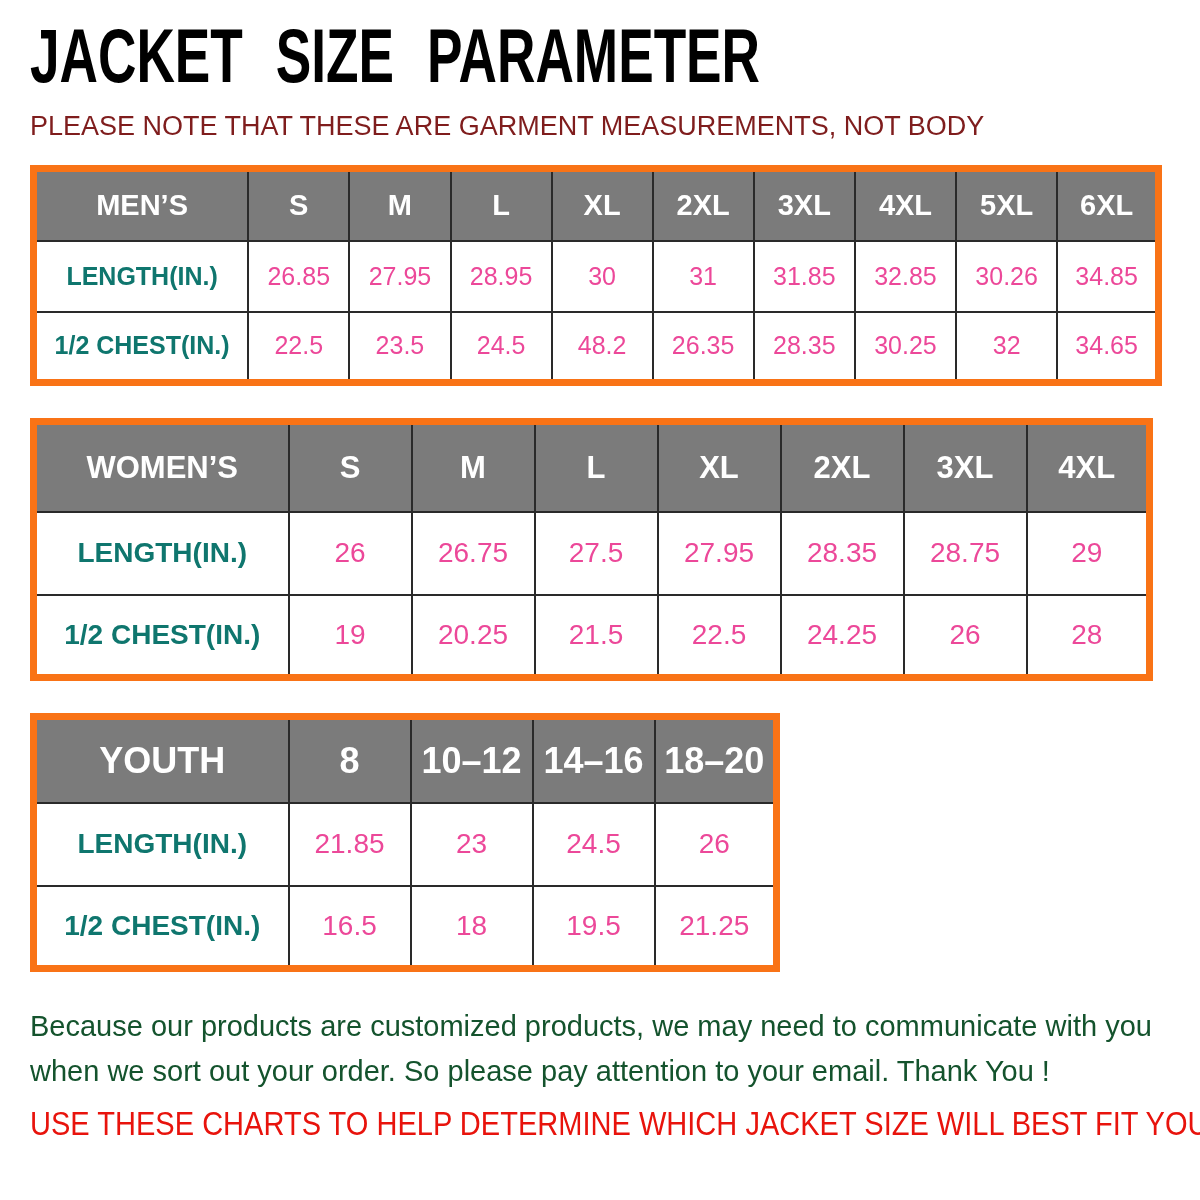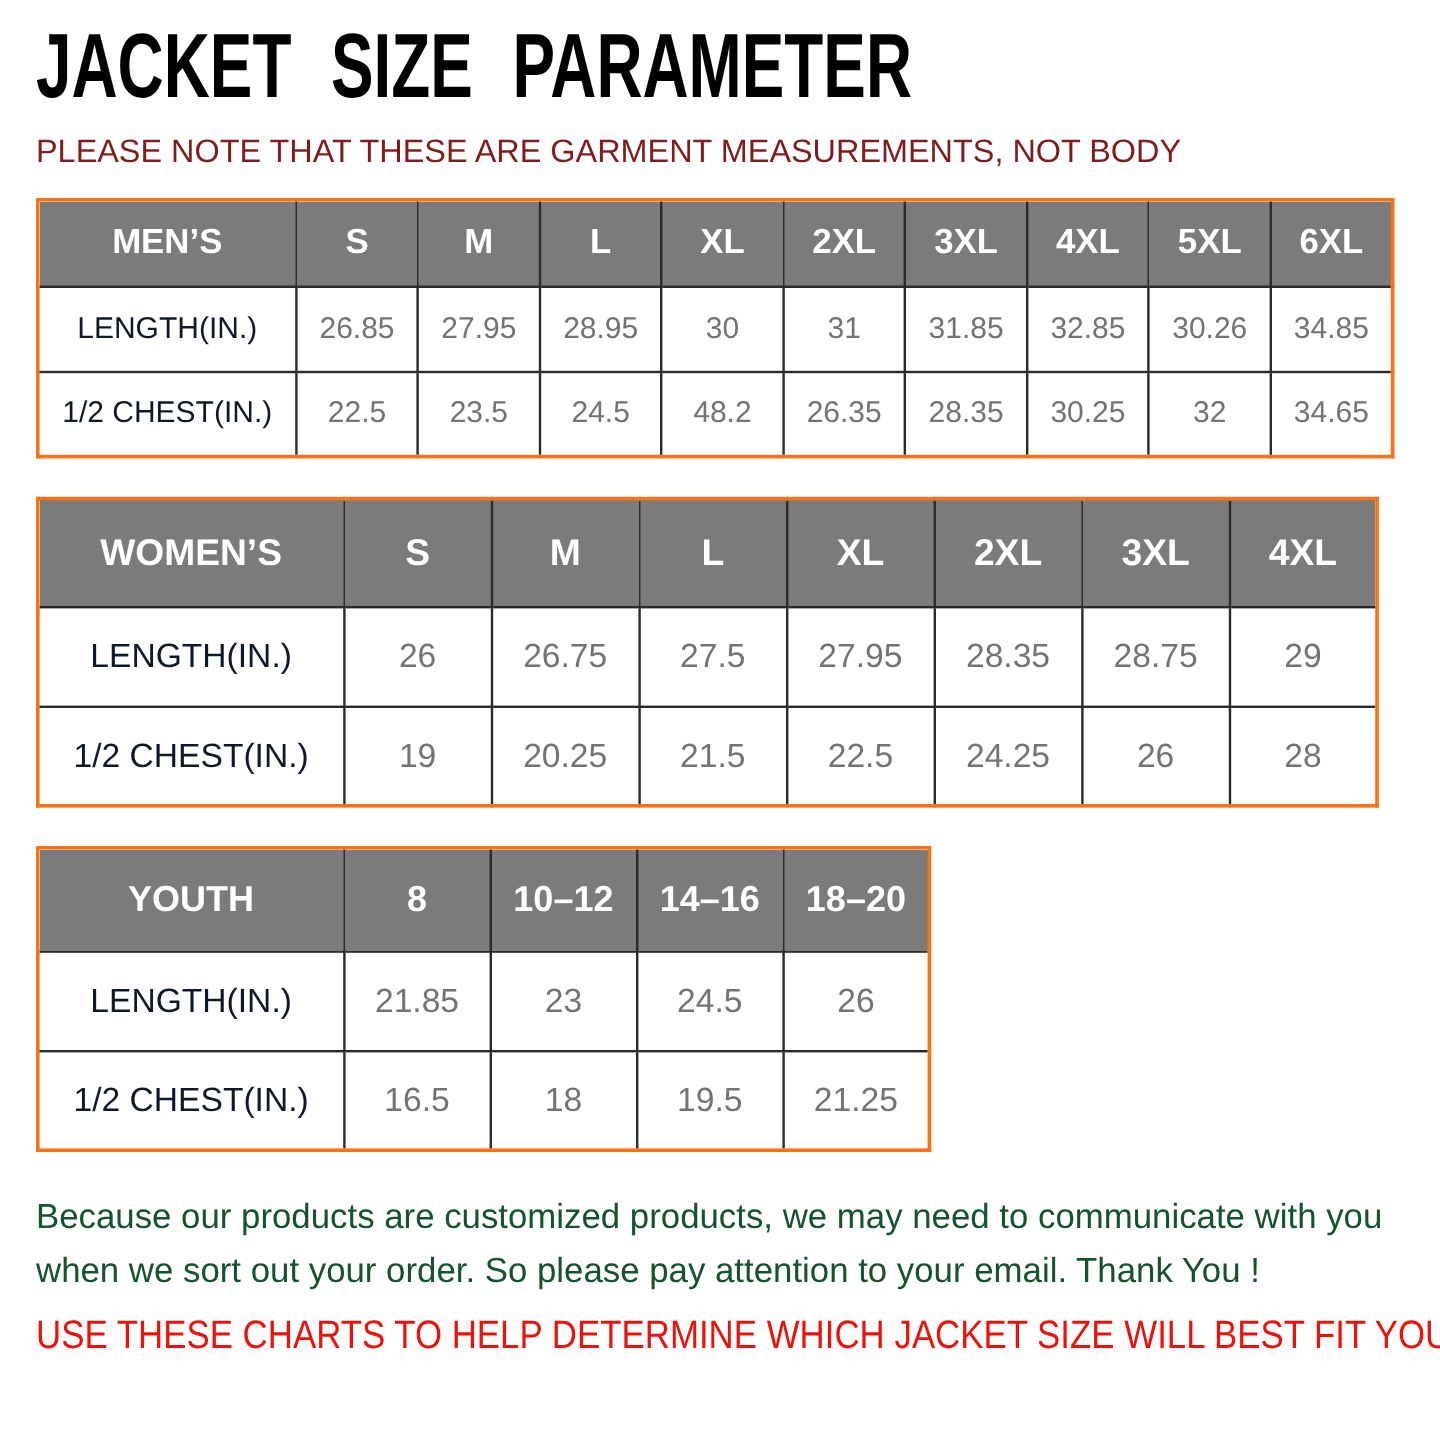--- a/index.html
+++ b/index.html
@@ -41,62 +41,62 @@
     font-size: 27px;
     line-height: 33px;
     font-weight: normal;
     letter-spacing: 0px;
   }
 
   
   table.size-table {
     border-collapse: collapse;
     table-layout: fixed;
-    border: 3px solid #f97316;
+    border: 7px solid #f97316;
   }
   table.size-table th,
   table.size-table td {
     border: 2px solid #2a2a2a;
     text-align: center;
     vertical-align: middle;
     padding: 0;
     overflow: hidden;
   }
   table.size-table th {
     background: #7b7b7b;
     color: #ffffff;
     font-weight: bold;
   }
   table.size-table td {
     background: #ffffff;
-    color: #737373;
+    color: #ec4899;
     font-weight: normal;
   }
   table.size-table td.label-cell {
-    font-weight: normal;
-    color: #0f172a;
+    font-weight: bold;
+    color: #0f766e;
   }
 
   .t-mens { margin-top: 22px; }
   .t-mens thead tr { height: 72px; }
   .t-mens tbody tr { height: 71px; }
   .t-mens th { font-size: 29px; }
   .t-mens td { font-size: 25px; }
   .t-mens td.label-cell { font-size: 25px; }
 
   .t-womens { margin-top: 32px; }
   .t-womens thead tr { height: 90px; }
   .t-womens tbody tr { height: 83px; }
   .t-womens th { font-size: 31px; }
   .t-womens td { font-size: 28px; }
 
   .t-youth { margin-top: 32px; }
   .t-youth thead tr { height: 86px; }
   .t-youth tbody tr { height: 83px; }
-  .t-youth th { font-size: 30px; }
+  .t-youth th { font-size: 36px; }
   .t-youth td { font-size: 28px; }
 
   
   .footer-para {
     margin-top: 32px;
     color: #14532d;
     font-size: 29px;
     line-height: 45px;
     font-weight: normal;
   }

